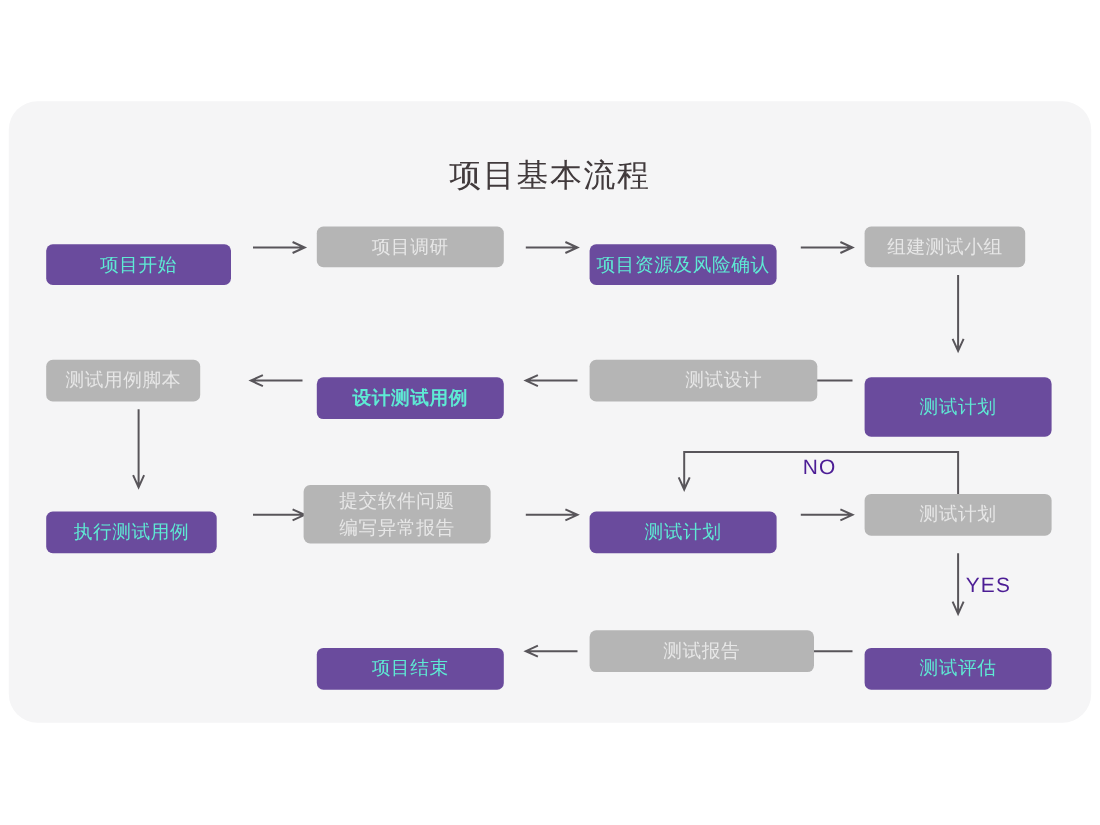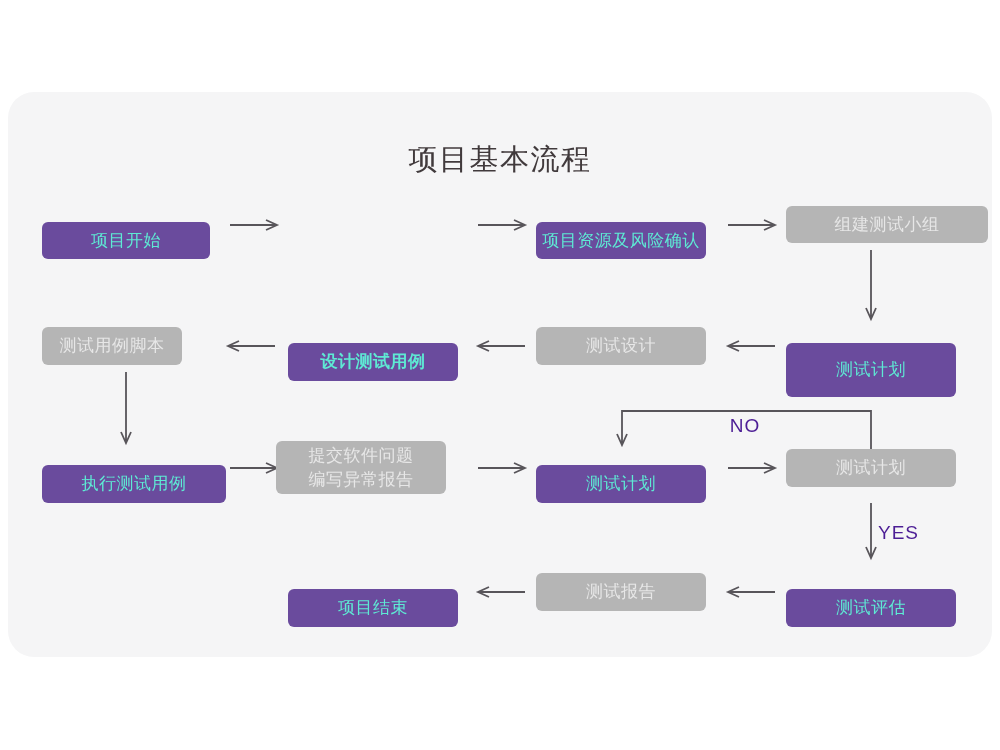--- a/index.html
+++ b/index.html
@@ -47,33 +47,34 @@
 
     <path d="M871 449 V411 H622 V445 M617 434 L622 445 L627 434"></path>
 
     <path d="M871 503 V558 M866 547 L871 558 L876 547"></path>
 
     <path d="M775 592 H728 M739 587 L728 592 L739 597"></path>
     <path d="M525 592 H478 M489 587 L478 592 L489 597"></path>
   </svg>
 
   <div class="node purple" style="left:42px;top:206px;width:168px;height:37px;">项目开始</div>
+  <div class="node gray" style="left:288px;top:206px;width:170px;height:37px;">项目调研</div>
   <div class="node purple" style="left:536px;top:206px;width:170px;height:37px;">项目资源及风险确认</div>
-  <div class="node gray" style="left:786px;top:206px;width:202px;height:37px;">组建测试小组</div>
+  <div class="node gray" style="left:786px;top:206px;width:146px;height:37px;">组建测试小组</div>
 
   <div class="node purple" style="left:786px;top:327px;width:170px;height:54px;">测试计划</div>
-  <div class="node gray" style="left:536px;top:327px;width:170px;height:38px;">测试设计</div>
+  <div class="node gray" style="left:536px;top:327px;width:170px;height:38px;padding-left:37px;">测试设计</div>
   <div class="node purple" style="left:288px;top:327px;width:170px;height:38px;font-weight:bold;">设计测试用例</div>
   <div class="node gray" style="left:42px;top:327px;width:140px;height:38px;">测试用例脚本</div>
 
-  <div class="node purple" style="left:42px;top:449px;width:184px;height:38px;">执行测试用例</div>
+  <div class="node purple" style="left:42px;top:449px;width:155px;height:38px;">执行测试用例</div>
   <div class="node gray" style="left:276px;top:441px;width:170px;height:53px;">提交软件问题
 编写异常报告</div>
   <div class="node purple" style="left:536px;top:449px;width:170px;height:38px;">测试计划</div>
   <div class="node gray" style="left:786px;top:449px;width:170px;height:38px;">测试计划</div>
 
   <div class="node purple" style="left:786px;top:573px;width:170px;height:38px;">测试评估</div>
-  <div class="node gray" style="left:536px;top:573px;width:170px;height:38px;">测试报告</div>
+  <div class="node gray" style="left:536px;top:573px;width:204px;height:38px;">测试报告</div>
   <div class="node purple" style="left:288px;top:573px;width:170px;height:38px;">项目结束</div>
 
   <div class="edge-label" style="left:720px;top:415px;width:50px;text-align:center;">NO</div>
   <div class="edge-label" style="left:878px;top:522px;">YES</div>
 </div>
 
 </body></html>

